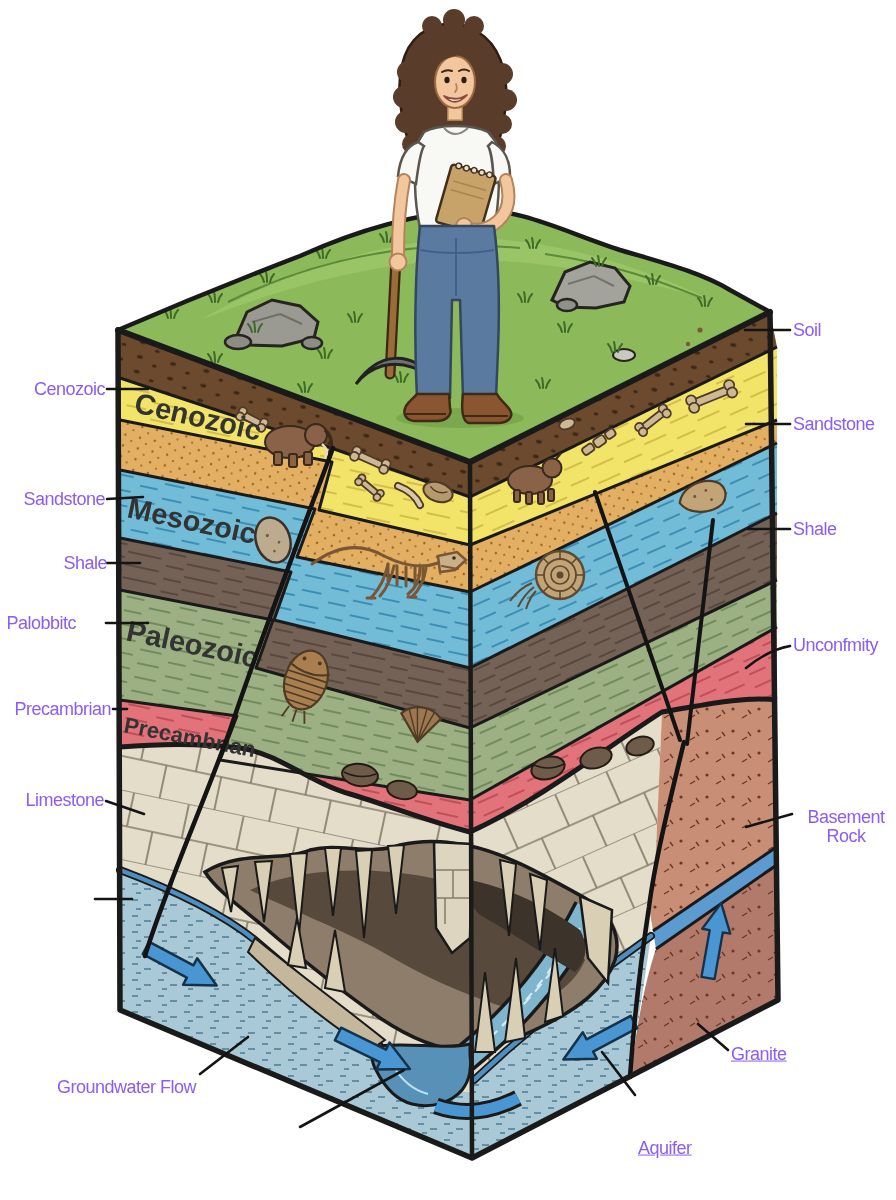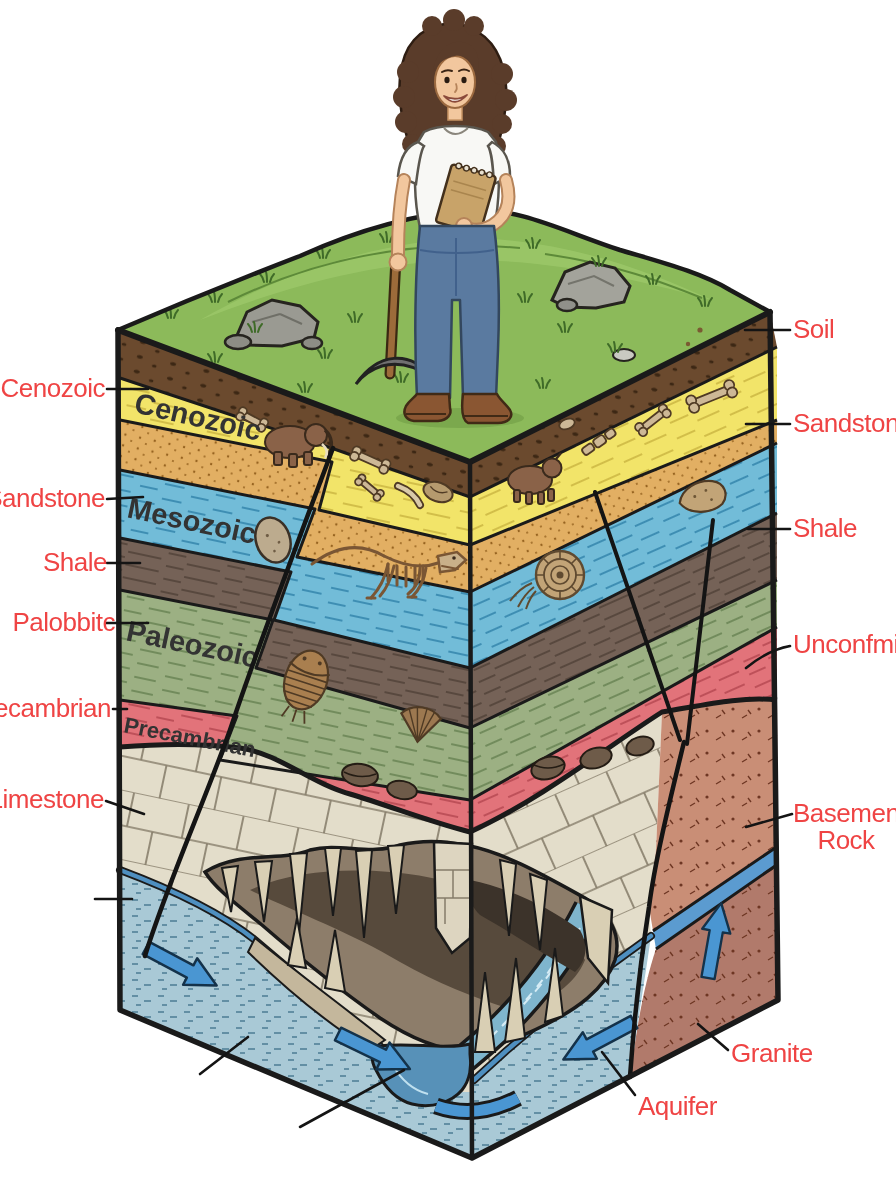--- a/index.html
+++ b/index.html
@@ -1,39 +1,39 @@
 <!DOCTYPE html>
 <html><head>
 <meta charset="utf-8">
 <style>
   html,body{margin:0;padding:0;background:#ffffff;}
   .stage{position:relative;width:896px;height:1200px;background:#ffffff;overflow:hidden;
          font-family:"Liberation Sans", sans-serif;}
   .stage svg{position:absolute;left:0;top:0;}
-  .lbl{position:absolute;font-size:26px;color:#ef4444;transform:translateY(-50%);
+  .lbl{position:absolute;font-size:18px;color:#8b5cf6;transform:translateY(-50%);
        white-space:nowrap;letter-spacing:-0.5px;line-height:1.05;}
   .lbl.wrap{white-space:normal;text-align:center;}
   
   #lb-cenozoic    {right:791px;top:389px;text-align:right;}
   #lb-sandstone-l {right:791px;top:499px;text-align:right;}
   #lb-shale-l     {right:789px;top:563px;text-align:right;}
-  #lb-palobbitc   {right:781px;top:623px;text-align:center;}
+  #lb-palobbitc   {right:820px;top:623px;text-align:center;}
   #lb-precambrian {right:785px;top:709px;text-align:right;}
   #lb-limestone   {right:792px;top:800px;text-align:right;}
   #lb-watertable  {right:803px;top:899px;width:92px;}
   #lb-groundwater {left:57px;top:1087px;}
   #lb-underground {left:148px;top:1138px;}
   
   #lb-soil        {left:793px;top:330px;}
   #lb-sandstone-r {left:793px;top:424px;}
   #lb-shale-r     {left:793px;top:529px;}
   #lb-unconfmity  {left:793px;top:645px;}
   #lb-basement    {left:793px;top:827px;width:106px;}
-  #lb-granite     {left:731px;top:1054px;}
-  #lb-aquifer     {left:638px;top:1107px;}
+  #lb-granite     {left:731px;top:1054px;text-decoration:underline;}
+  #lb-aquifer     {left:638px;top:1148px;text-decoration:underline;}
 </style>
 </head>
 <body>
 
 <div class="stage">
 
 <svg width="896" height="1200" viewBox="0 0 896 1200">
   <defs>
 
     <pattern id="pSandL" width="15" height="11" patternUnits="userSpaceOnUse" patternTransform="rotate(12)">
@@ -555,20 +555,21 @@
     <path d="M635,1095 L602,1052"></path>
   </g>
 </svg>
 
 <div class="lbl" id="lb-cenozoic">Cenozoic</div>
 <div class="lbl" id="lb-sandstone-l">Sandstone</div>
 <div class="lbl" id="lb-shale-l">Shale</div>
 <div class="lbl" id="lb-palobbitc">Palobbitc</div>
 <div class="lbl" id="lb-precambrian">Precambrian</div>
 <div class="lbl" id="lb-limestone">Limestone</div>
+<div class="lbl" id="lb-groundwater">Groundwater Flow</div>
 <div class="lbl" id="lb-soil">Soil</div>
 <div class="lbl" id="lb-sandstone-r">Sandstone</div>
 <div class="lbl" id="lb-shale-r">Shale</div>
 <div class="lbl" id="lb-unconfmity">Unconfmity</div>
 <div class="lbl wrap" id="lb-basement">Basement Rock</div>
 <div class="lbl" id="lb-granite">Granite</div>
 <div class="lbl" id="lb-aquifer">Aquifer</div>
 
 </div>
 

